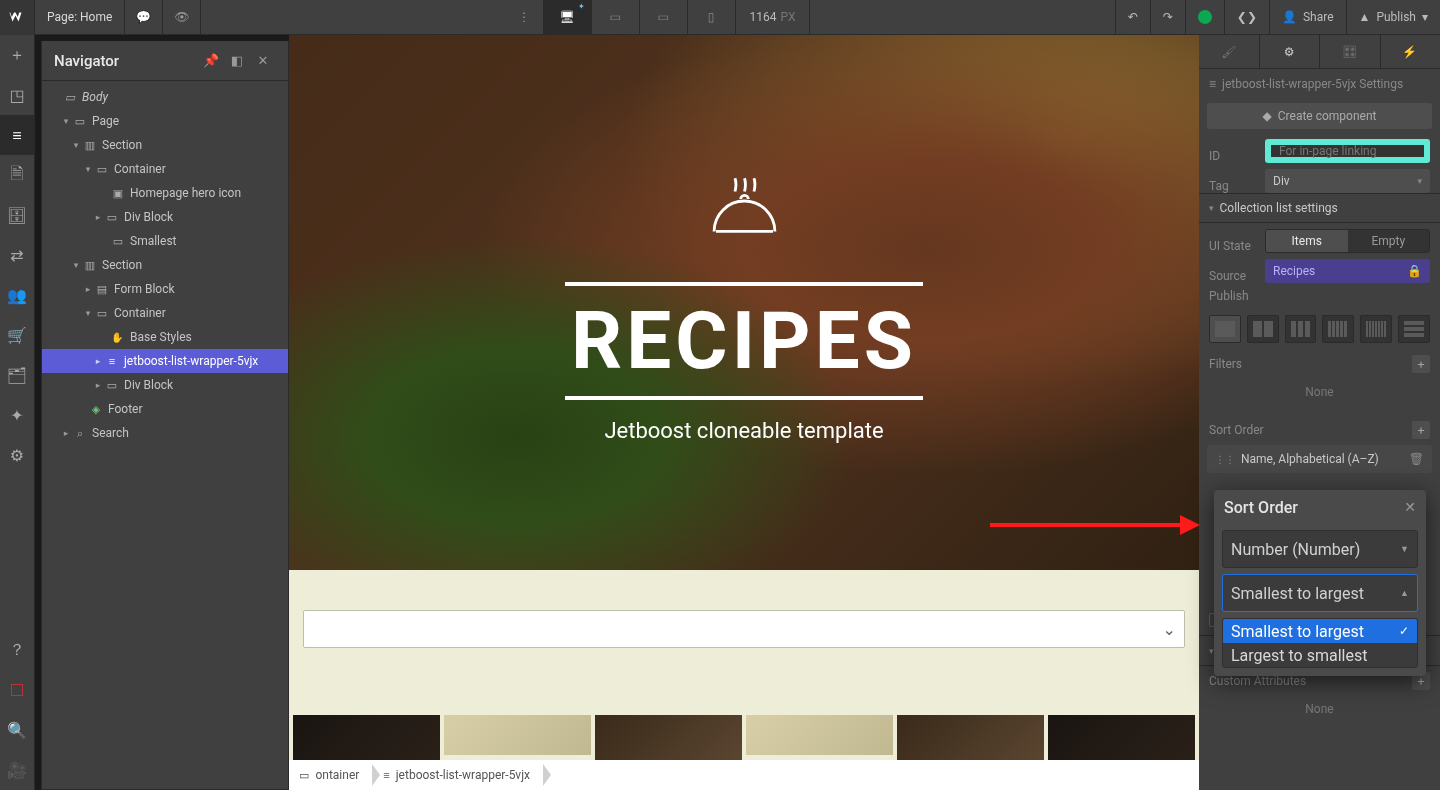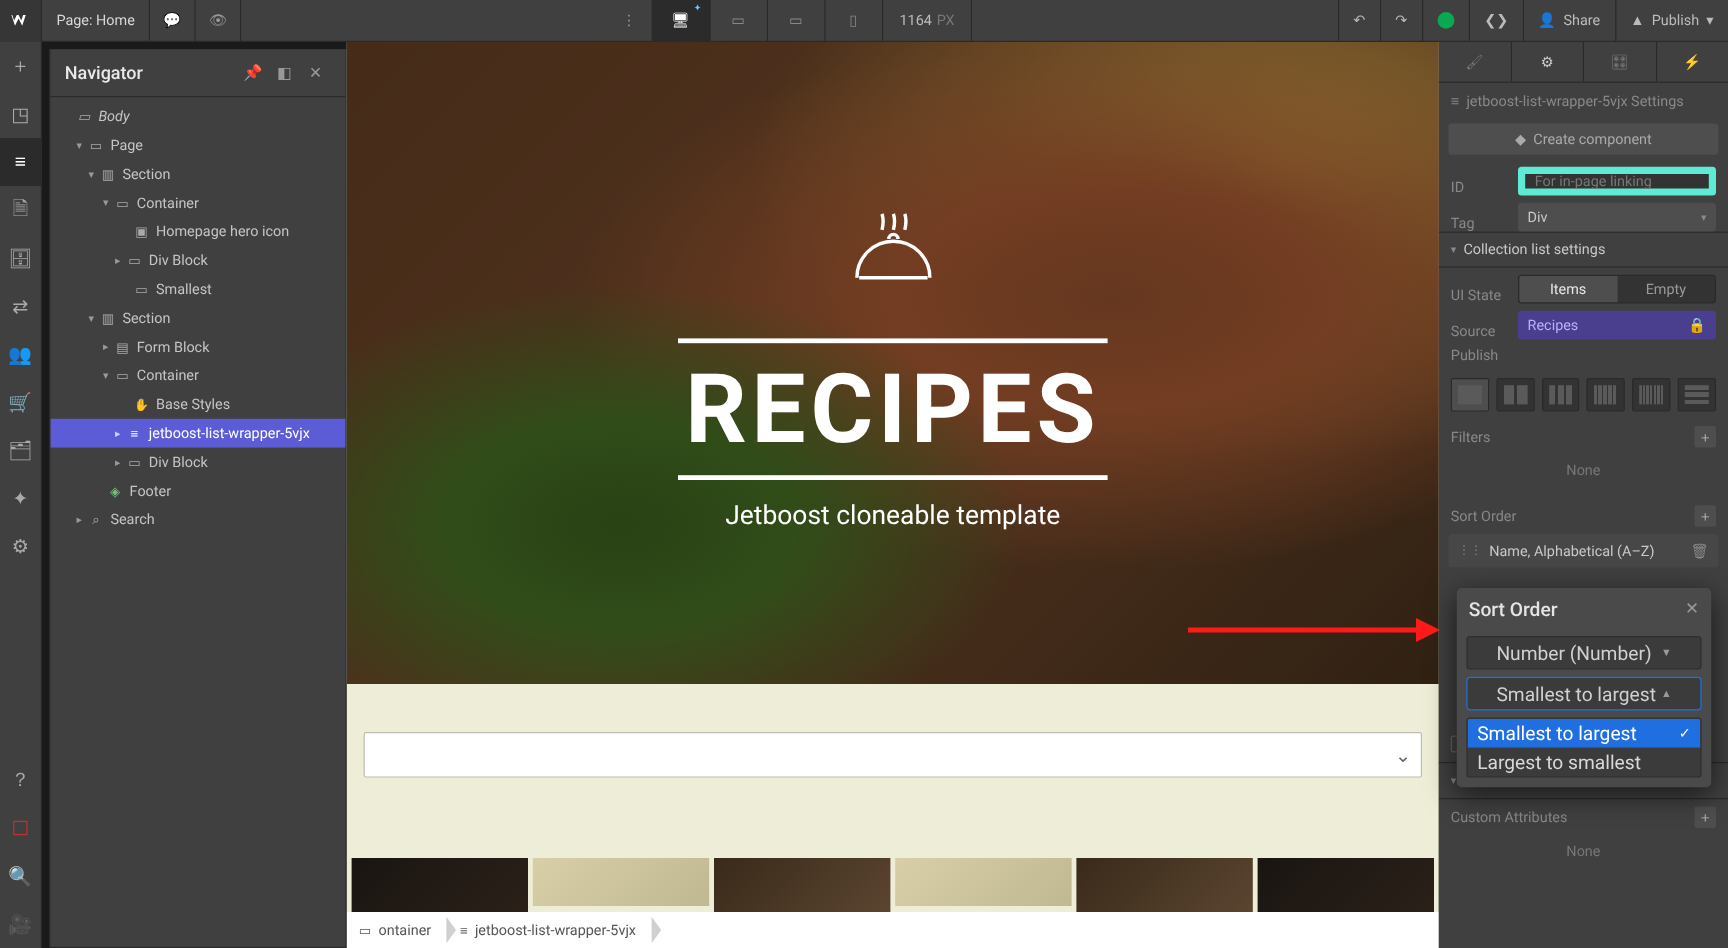--- a/index.html
+++ b/index.html
@@ -92,21 +92,21 @@
 .rnone{text-align:center;color:#777;padding:6px 0;}
 .rhdr{display:flex;align-items:center;justify-content:space-between;padding:6px 10px;color:#888;}
 .rhdr .plus{width:18px;height:18px;display:flex;align-items:center;justify-content:center;background:#4e4e4e;border-radius:2px;color:#bbb;}
 .sortitem{display:flex;align-items:center;height:28px;padding:0 8px;margin:0 8px;background:#474747;border-radius:3px;color:#c8c8c8;gap:6px;}
 .sortitem .dots{color:#888;font-size:10px;}
 .sortitem .del{margin-left:auto;color:#888;}
 .popover{position:absolute;right:14px;top:490px;width:212px;background:#4a4a4a;border-radius:4px;box-shadow:0 6px 24px rgba(0,0,0,0.6);z-index:50;}
 .pop-hd{height:34px;display:flex;align-items:center;padding:0 10px;color:#e4e4e4;font-weight:500;}
 .pop-hd .x{margin-left:auto;color:#999;font-size:14px;}
 .pop-body{padding:6px 8px 8px;}
-.pop-sel{height:28px;background:#3b3b3b;border:1px solid #2f2f2f;border-radius:3px;display:flex;align-items:center;padding:0 24px;justify-content:space-between;color:#d0d0d0;margin-bottom:6px;}
+.pop-sel{height:38px;background:#3b3b3b;border:1px solid #2f2f2f;border-radius:3px;display:flex;align-items:center;padding:0 8px;justify-content:space-between;color:#d0d0d0;margin-bottom:6px;}
 .pop-sel.open{border:1px solid #1f6fe0;background:#3b3b3b;}
 .pop-dd{background:#3b3b3b;border:1px solid #2f2f2f;border-radius:3px;overflow:hidden;}
 .pop-opt{height:24px;display:flex;align-items:center;padding:0 8px;color:#d8d8d8;justify-content:space-between;}
 .pop-opt.sel{background:#1f6fe0;color:#fff;}
 .pop-opt .chk{font-size:12px;}
 .arrow-callout{position:absolute;top:495px;right:240px;width:210px;height:42px;pointer-events:none;z-index:60;}
 .arrow-callout svg{width:100%;height:100%;}
 .chkrow{display:flex;align-items:center;gap:6px;padding:0 10px 8px;border-bottom:1px solid #2a2a2a;margin-top:42px;}
 .chkrow .cb{width:14px;height:14px;border:1px solid #666;border-radius:2px;}
 </style>

